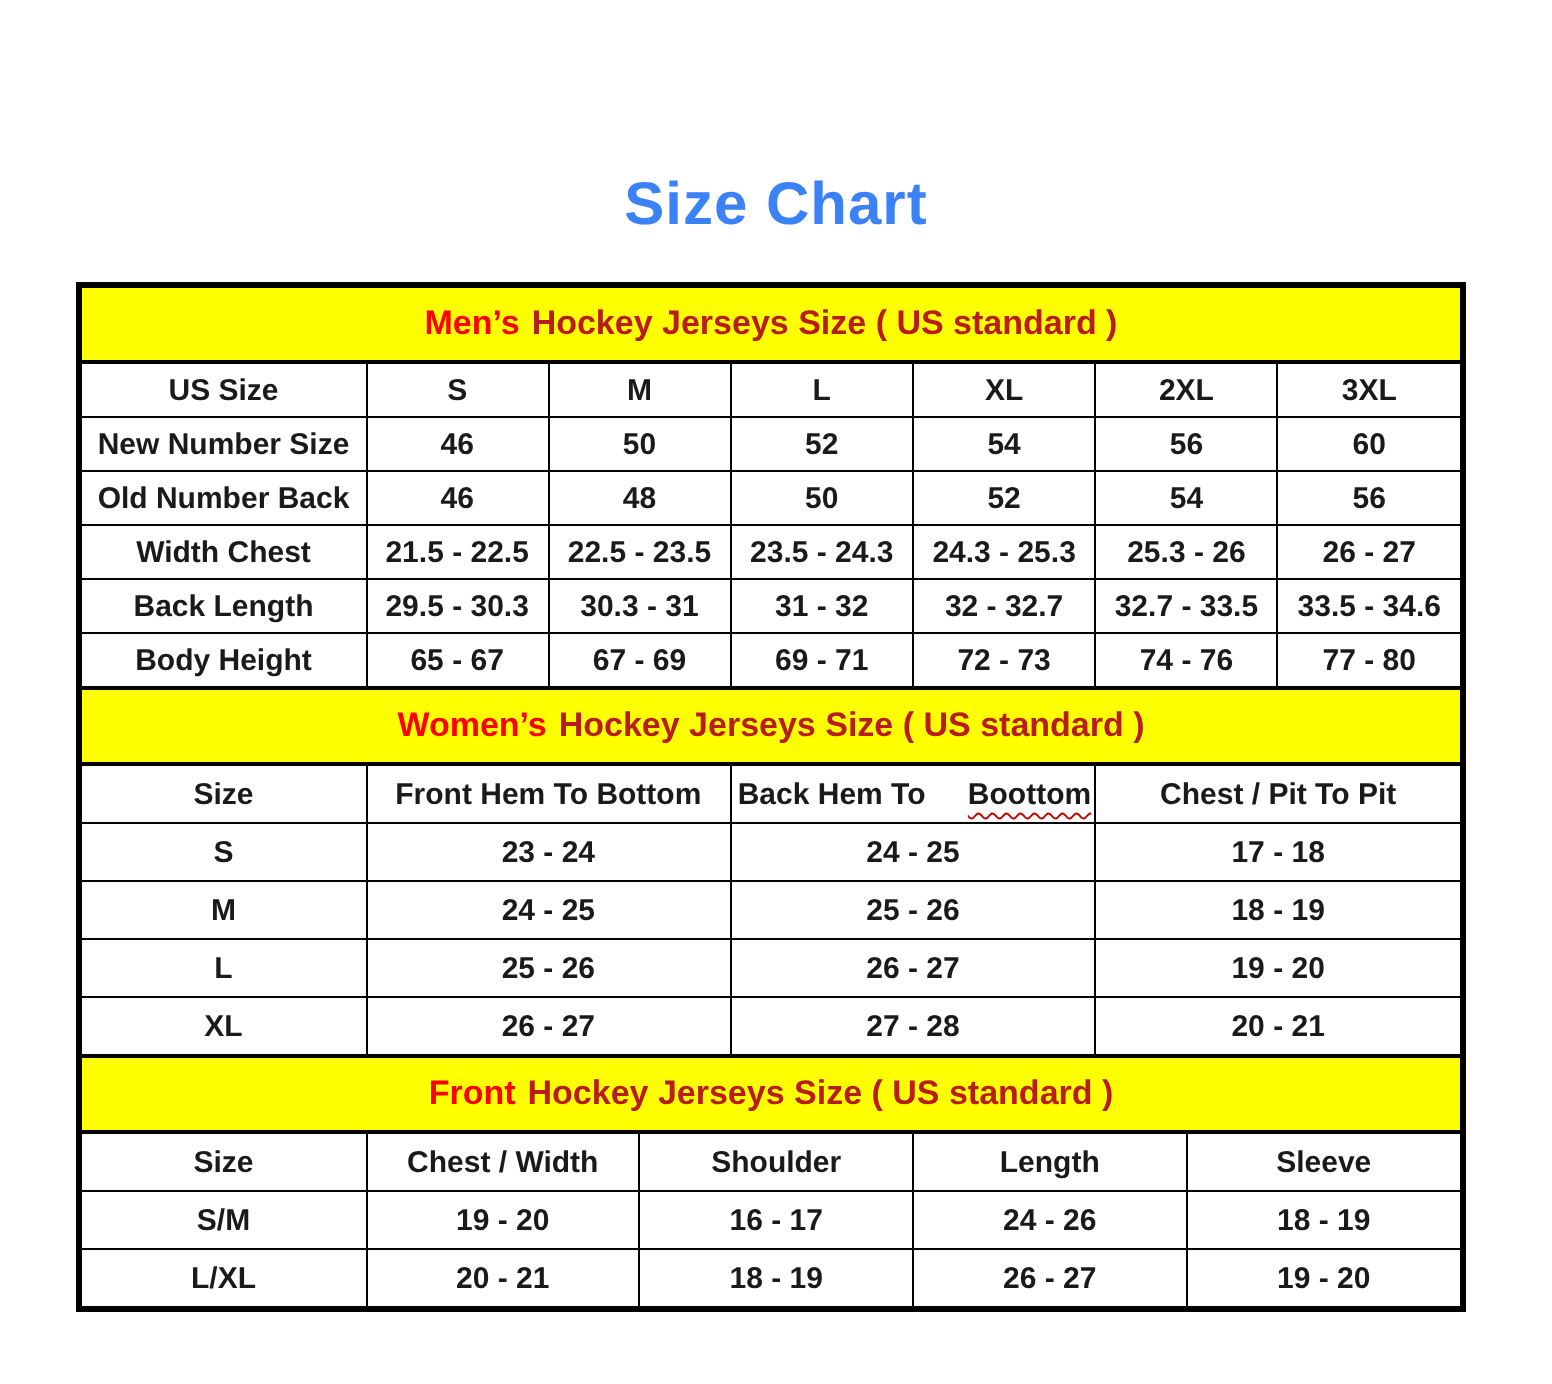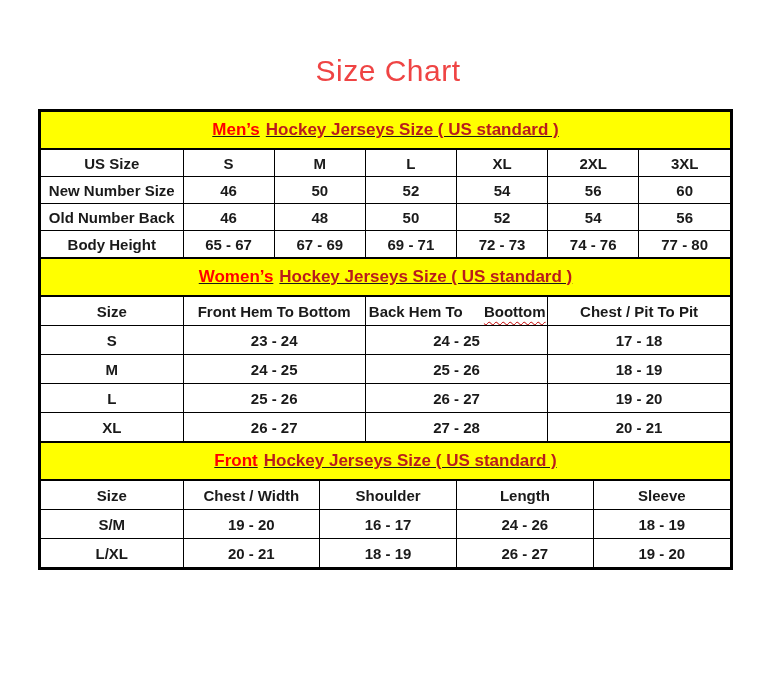--- a/index.html
+++ b/index.html
@@ -14,46 +14,45 @@
     color: #1a1a1a;
     overflow: hidden;
   }
   .page {
     width: 776px;
     height: 692px;
     position: relative;
   }
   .title {
     margin: 0;
-    padding-top: 54px;
+    padding-top: 86px;
     text-align: center;
     font-size: 30px;
-    font-weight: normal;
+    font-weight: bold;
     letter-spacing: 0.5px;
-    color: #ef4444;
+    color: #3b82f6;
   }
   .chart {
     margin: 21px 0 0 38px;
     width: 695px;
     border: 3px solid #000;
     background: #fff;
     box-sizing: border-box;
   }
   .sec { width: 100%; }
   .band {
     background: #ffff00;
     height: 36px;
     display: flex;
     align-items: center;
     justify-content: center;
     font-size: 17px;
     font-weight: bold;
     border-top: 2px solid #000;
     border-bottom: 2px solid #000;
-    text-decoration: underline;
   }
   .sec:first-child .band { border-top: none; }
   .band .hl {
     color: #ff0000;
     margin-right: 6px;
   }
   .band .rest { color: #b91c1c; }
   table.size-table {
     width: 100%;
     border-collapse: collapse;
@@ -134,20 +133,38 @@
             <tr>
               <td>Old Number Back</td>
               <td>46</td>
               <td>48</td>
               <td>50</td>
               <td>52</td>
               <td>54</td>
               <td>56</td>
             </tr>
             <tr>
+              <td>Width Chest</td>
+              <td>21.5 - 22.5</td>
+              <td>22.5 - 23.5</td>
+              <td>23.5 - 24.3</td>
+              <td>24.3 - 25.3</td>
+              <td>25.3 - 26</td>
+              <td>26 - 27</td>
+            </tr>
+            <tr>
+              <td>Back Length</td>
+              <td>29.5 - 30.3</td>
+              <td>30.3 - 31</td>
+              <td>31 - 32</td>
+              <td>32 - 32.7</td>
+              <td>32.7 - 33.5</td>
+              <td>33.5 - 34.6</td>
+            </tr>
+            <tr>
               <td>Body Height</td>
               <td>65 - 67</td>
               <td>67 - 69</td>
               <td>69 - 71</td>
               <td>72 - 73</td>
               <td>74 - 76</td>
               <td>77 - 80</td>
             </tr>
           </tbody>
         </table>

